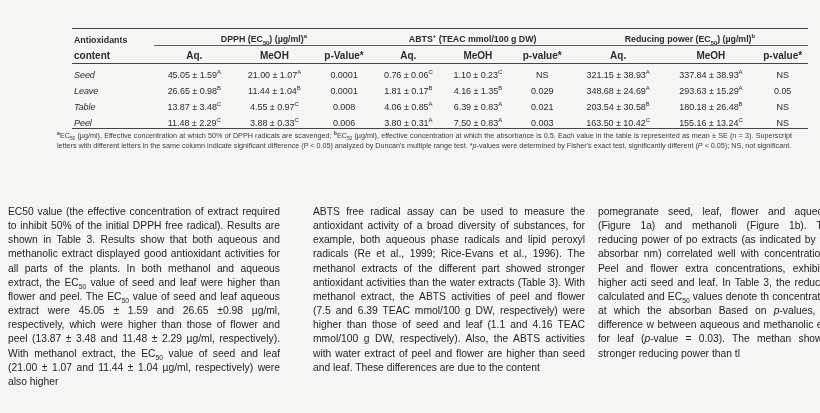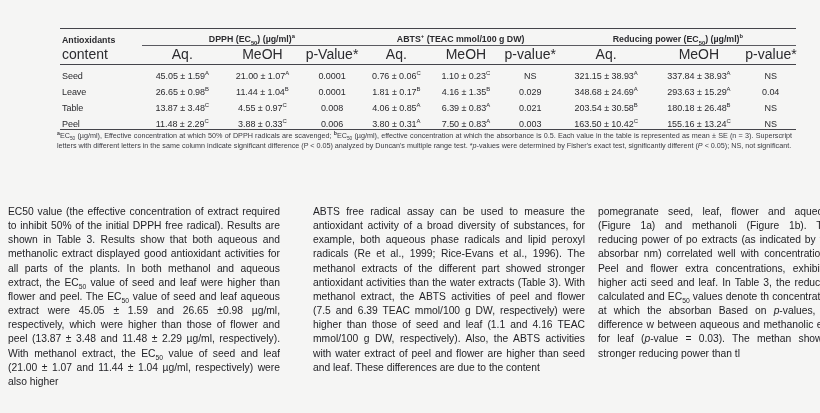--- a/index.html
+++ b/index.html
@@ -13,21 +13,21 @@
     background: #f5f5f4;
     font-family: "Liberation Sans", sans-serif;
     color: #26262a;
     overflow: hidden;
     position: relative;
   }
 
   
   .table-block {
     position: absolute;
-    left: 60px;
+    left: 72px;
     top: 28px;
     width: 736px;
   }
   table.tbl {
     border-collapse: collapse;
     width: 736px;
     table-layout: fixed;
     font-size: 8.6px;
     color: #2b2b2f;
   }
@@ -50,39 +50,40 @@
     text-align: center;
     padding-bottom: 1px;
   }
   tr.grp-head th.stub {
     text-align: left;
     padding-left: 2px;
     vertical-align: bottom;
   }
   tr.sub-head th {
     height: 15px;
-    font-weight: normal;
-    font-size: 14px;
+    font-weight: bold;
+    font-size: 10px;
     text-align: center;
     padding-bottom: 2px;
   }
   tr.sub-head th.stub {
     text-align: left;
     padding-left: 2px;
   }
   tr.data td {
     height: 15.5px;
     text-align: center;
     font-size: 9px;
     padding-bottom: 0.5px;
     letter-spacing: -0.05px;
   }
   tr.data td.stub {
     text-align: left;
     padding-left: 2px;
+    font-style: italic;
   }
   sup { font-size: 0.66em; vertical-align: super; line-height: 0; }
   sub { font-size: 0.66em; vertical-align: sub;   line-height: 0; }
 
   
   .footnote {
     position: absolute;
     left: 57px;
     top: 131px;
     width: 735px;
@@ -171,21 +172,21 @@
       <tr class="data">
         <td class="stub">Leave</td>
         <td>26.65 ± 0.98<sup>B</sup></td>
         <td>11.44 ± 1.04<sup>B</sup></td>
         <td>0.0001</td>
         <td>1.81 ± 0.17<sup>B</sup></td>
         <td>4.16 ± 1.35<sup>B</sup></td>
         <td>0.029</td>
         <td>348.68 ± 24.69<sup>A</sup></td>
         <td>293.63 ± 15.29<sup>A</sup></td>
-        <td>0.04</td>
+        <td>0.05</td>
       </tr>
       <tr class="data">
         <td class="stub">Table</td>
         <td>13.87 ± 3.48<sup>C</sup></td>
         <td>4.55 ± 0.97<sup>C</sup></td>
         <td>0.008</td>
         <td>4.06 ± 0.85<sup>A</sup></td>
         <td>6.39 ± 0.83<sup>A</sup></td>
         <td>0.021</td>
         <td>203.54 ± 30.58<sup>B</sup></td>

